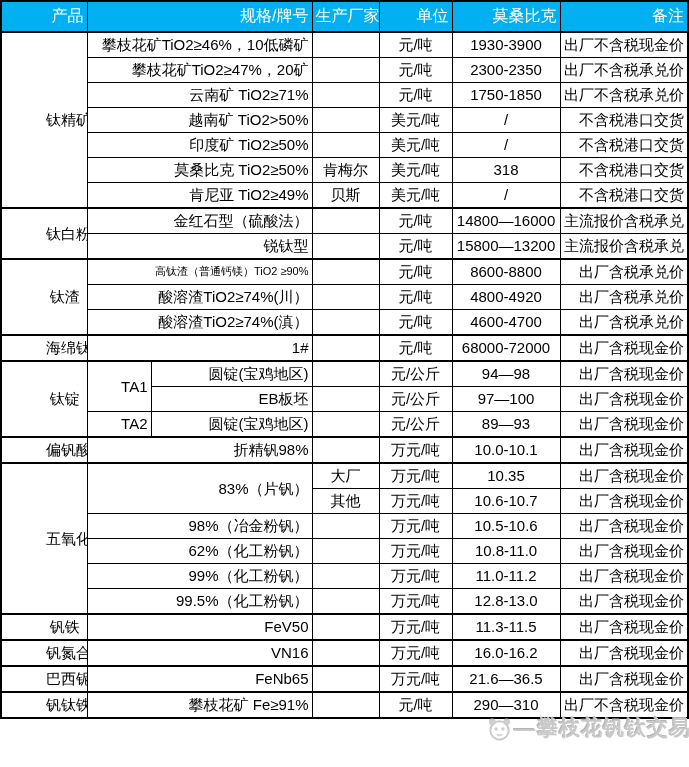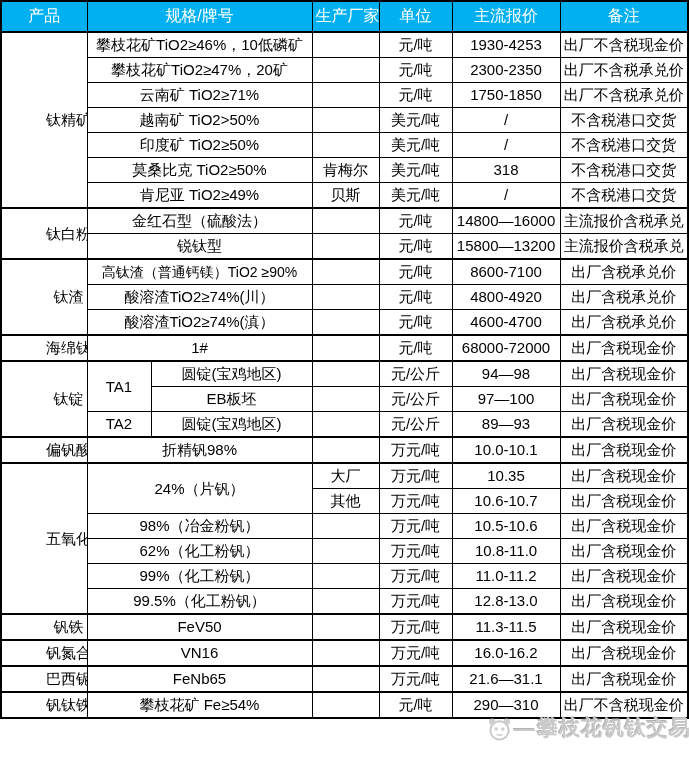--- a/index.html
+++ b/index.html
@@ -27,28 +27,28 @@
     line-height: 1.05;
     white-space: nowrap;
     overflow: hidden;
   }
   thead th {
     background: #00b0f0;
     color: #ffffff;
     font-weight: normal;
     font-size: 16px;
     height: 29px;
-    text-align: center;
+    text-align: right;
     border-bottom: 2px solid #000;
   }
   tr.g > td { border-top: 2px solid #000; }
-  td.product { text-align: right; padding-left: 44px; }
-  td.spec, td.grade, td.subspec, td.note { text-align: center; }
+  td.product { text-align: center; padding-left: 44px; }
+  td.spec, td.grade, td.subspec, td.note { text-align: right; }
   td.maker, td.unit, td.price { text-align: center; }
-  td.spec-sm { font-size: 14px; }
+  td.spec-sm { font-size: 11px; }
   .watermark {
     position: absolute;
     top: 714px;
     left: 486px;
     display: flex;
     align-items: center;
     gap: 1px;
   }
   .wm-text {
     font-size: 21px;
@@ -71,31 +71,31 @@
       <col style="width:73px">
       <col style="width:108px">
       <col style="width:128px">
   </colgroup>
   <thead>
     <tr>
       <th>产品</th>
       <th colspan="2">规格/牌号</th>
       <th>生产厂家</th>
       <th>单位</th>
-      <th>主流报价</th>
+      <th>莫桑比克</th>
       <th>备注</th>
     </tr>
   </thead>
   <tbody>
     <tr>
       <td class="product" rowspan="7">钛精矿</td>
       <td class="spec" colspan="2">攀枝花矿TiO2≥46%，10低磷矿</td>
       <td class="maker"></td>
       <td class="unit">元/吨</td>
-      <td class="price">1930-4253</td>
+      <td class="price">1930-3900</td>
       <td class="note">出厂不含税现金价</td>
     </tr>
     <tr>
       <td class="spec" colspan="2">攀枝花矿TiO2≥47%，20矿</td>
       <td class="maker"></td>
       <td class="unit">元/吨</td>
       <td class="price">2300-2350</td>
       <td class="note">出厂不含税承兑价</td>
     </tr>
     <tr>
@@ -148,21 +148,21 @@
       <td class="unit">元/吨</td>
       <td class="price">15800—13200</td>
       <td class="note">主流报价含税承兑</td>
     </tr>
 
     <tr class="g">
       <td class="product" rowspan="3">钛渣</td>
       <td class="spec spec-sm" colspan="2">高钛渣（普通钙镁）TiO2 ≥90%</td>
       <td class="maker"></td>
       <td class="unit">元/吨</td>
-      <td class="price">8600-7100</td>
+      <td class="price">8600-8800</td>
       <td class="note">出厂含税承兑价</td>
     </tr>
     <tr>
       <td class="spec" colspan="2">酸溶渣TiO2≥74%(川）</td>
       <td class="maker"></td>
       <td class="unit">元/吨</td>
       <td class="price">4800-4920</td>
       <td class="note">出厂含税承兑价</td>
     </tr>
     <tr>
@@ -211,21 +211,21 @@
       <td class="product">偏钒酸铵</td>
       <td class="spec" colspan="2">折精钒98%</td>
       <td class="maker"></td>
       <td class="unit">万元/吨</td>
       <td class="price">10.0-10.1</td>
       <td class="note">出厂含税现金价</td>
     </tr>
 
     <tr class="g">
       <td class="product" rowspan="6">五氧化二钒</td>
-      <td class="spec" colspan="2" rowspan="2">24%（片钒）</td>
+      <td class="spec" colspan="2" rowspan="2">83%（片钒）</td>
       <td class="maker">大厂</td>
       <td class="unit">万元/吨</td>
       <td class="price">10.35</td>
       <td class="note">出厂含税现金价</td>
     </tr>
     <tr>
       <td class="maker">其他</td>
       <td class="unit">万元/吨</td>
       <td class="price">10.6-10.7</td>
       <td class="note">出厂含税现金价</td>
@@ -273,26 +273,26 @@
       <td class="maker"></td>
       <td class="unit">万元/吨</td>
       <td class="price">16.0-16.2</td>
       <td class="note">出厂含税现金价</td>
     </tr>
     <tr class="g">
       <td class="product">巴西铌铁</td>
       <td class="spec" colspan="2">FeNb65</td>
       <td class="maker"></td>
       <td class="unit">万元/吨</td>
-      <td class="price">21.6—31.1</td>
+      <td class="price">21.6—36.5</td>
       <td class="note">出厂含税现金价</td>
     </tr>
     <tr class="g">
       <td class="product">钒钛铁精矿</td>
-      <td class="spec" colspan="2">攀枝花矿 Fe≥54%</td>
+      <td class="spec" colspan="2">攀枝花矿 Fe≥91%</td>
       <td class="maker"></td>
       <td class="unit">元/吨</td>
       <td class="price">290—310</td>
       <td class="note">出厂不含税现金价</td>
     </tr>
   </tbody>
 </table>
 
 <div class="watermark">
   <span style="display:inline-flex;">

